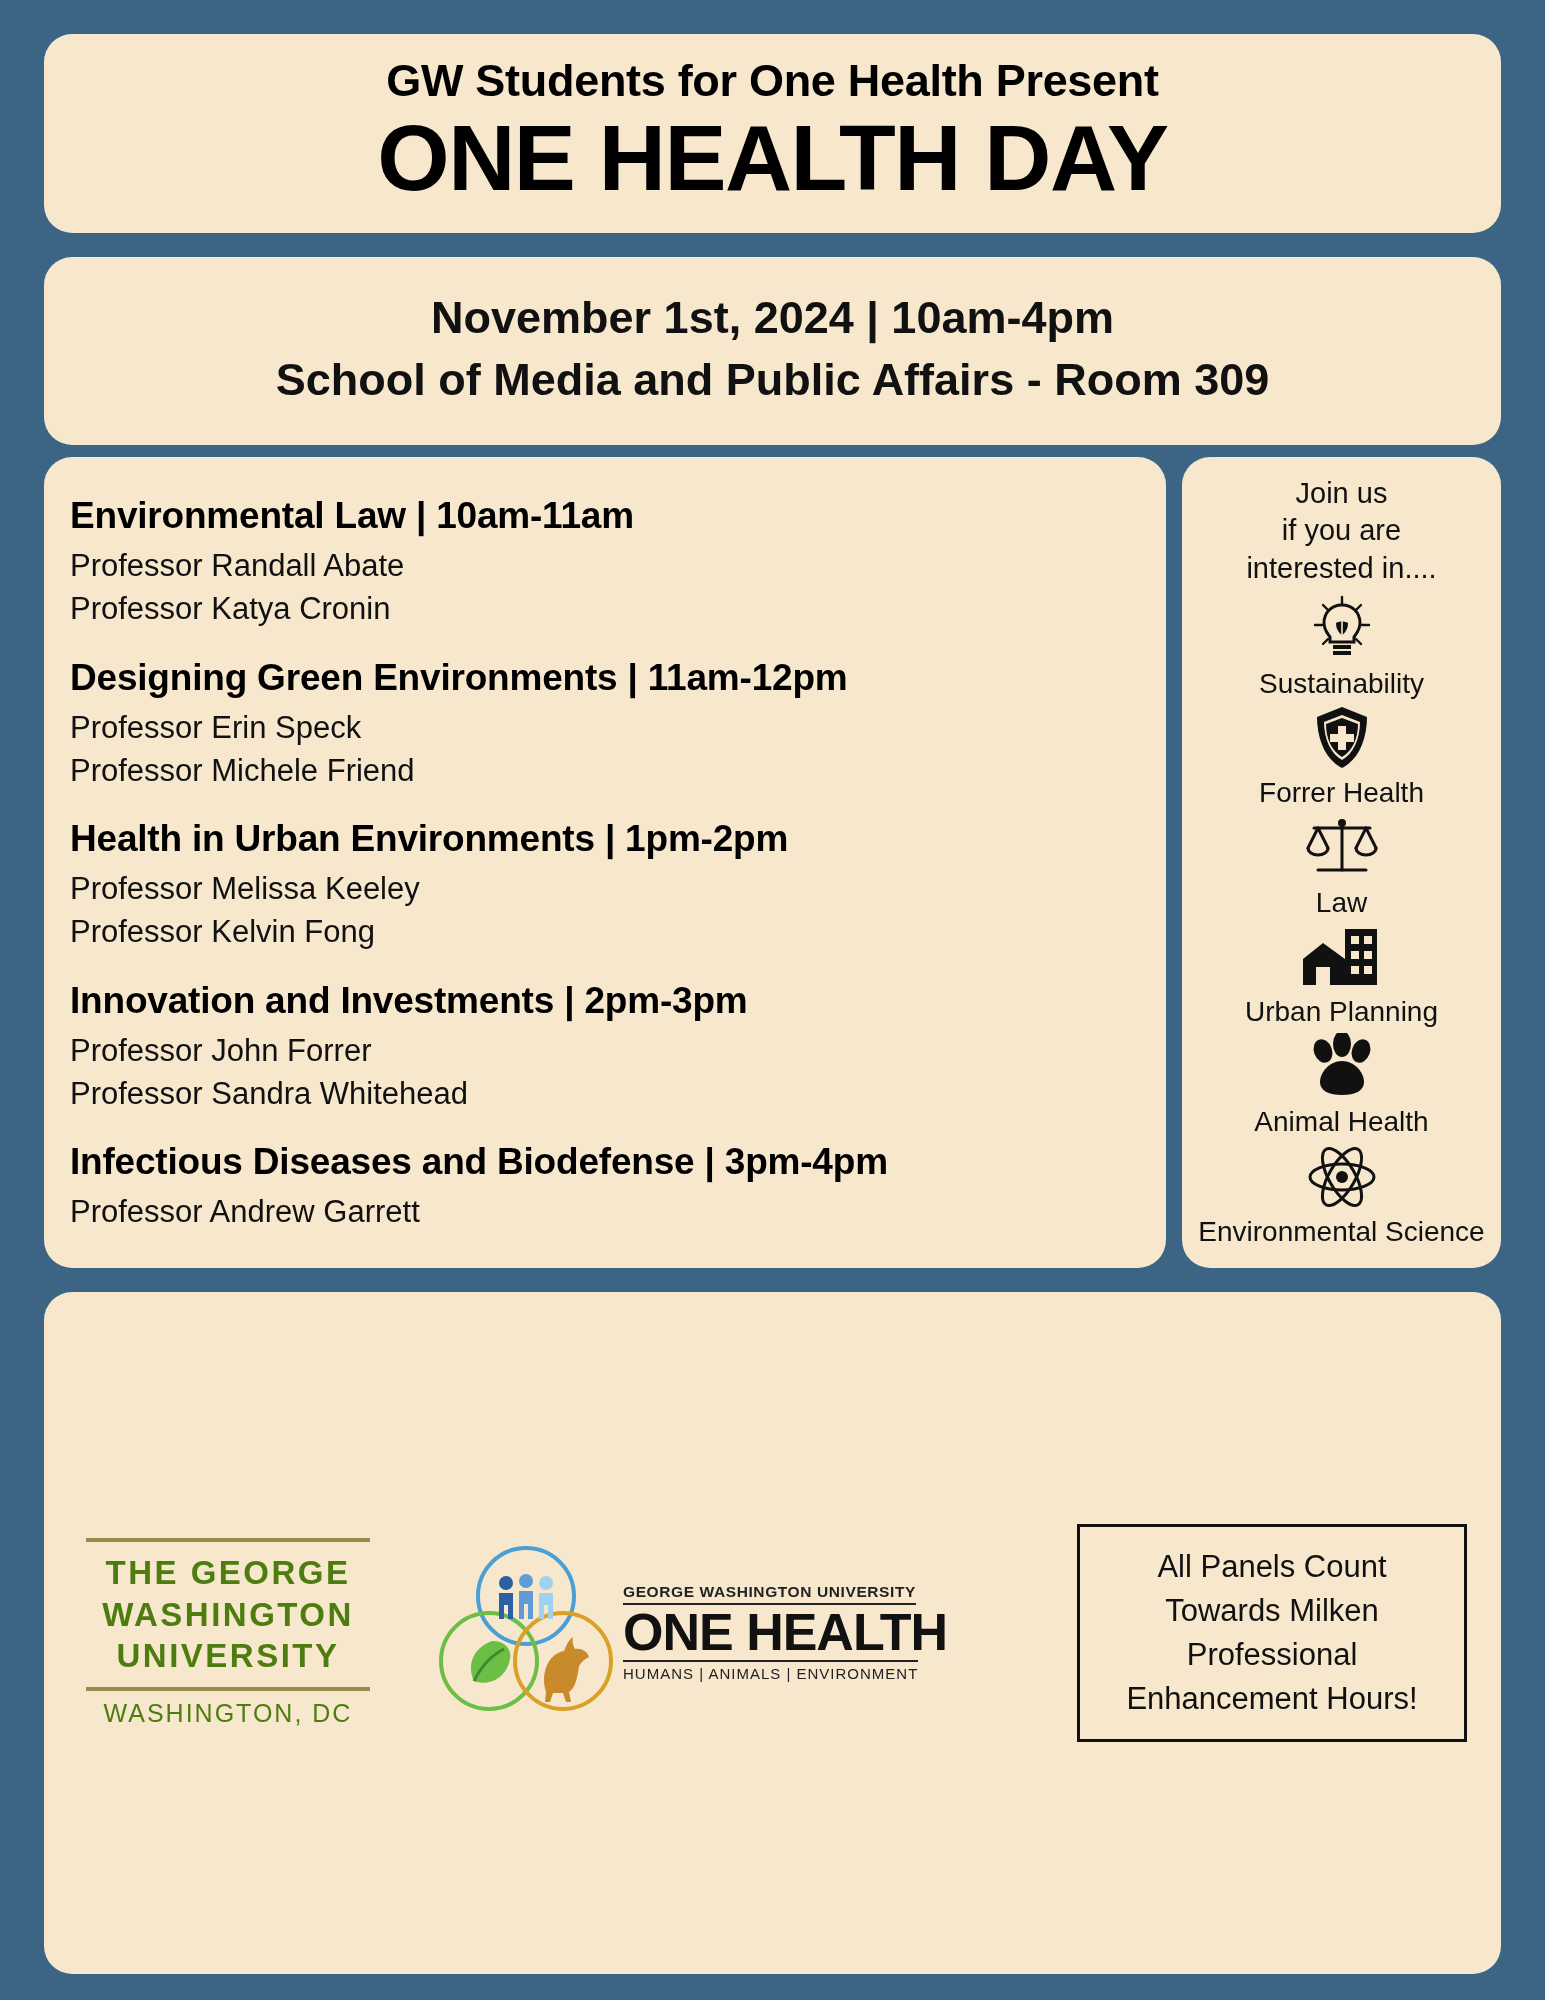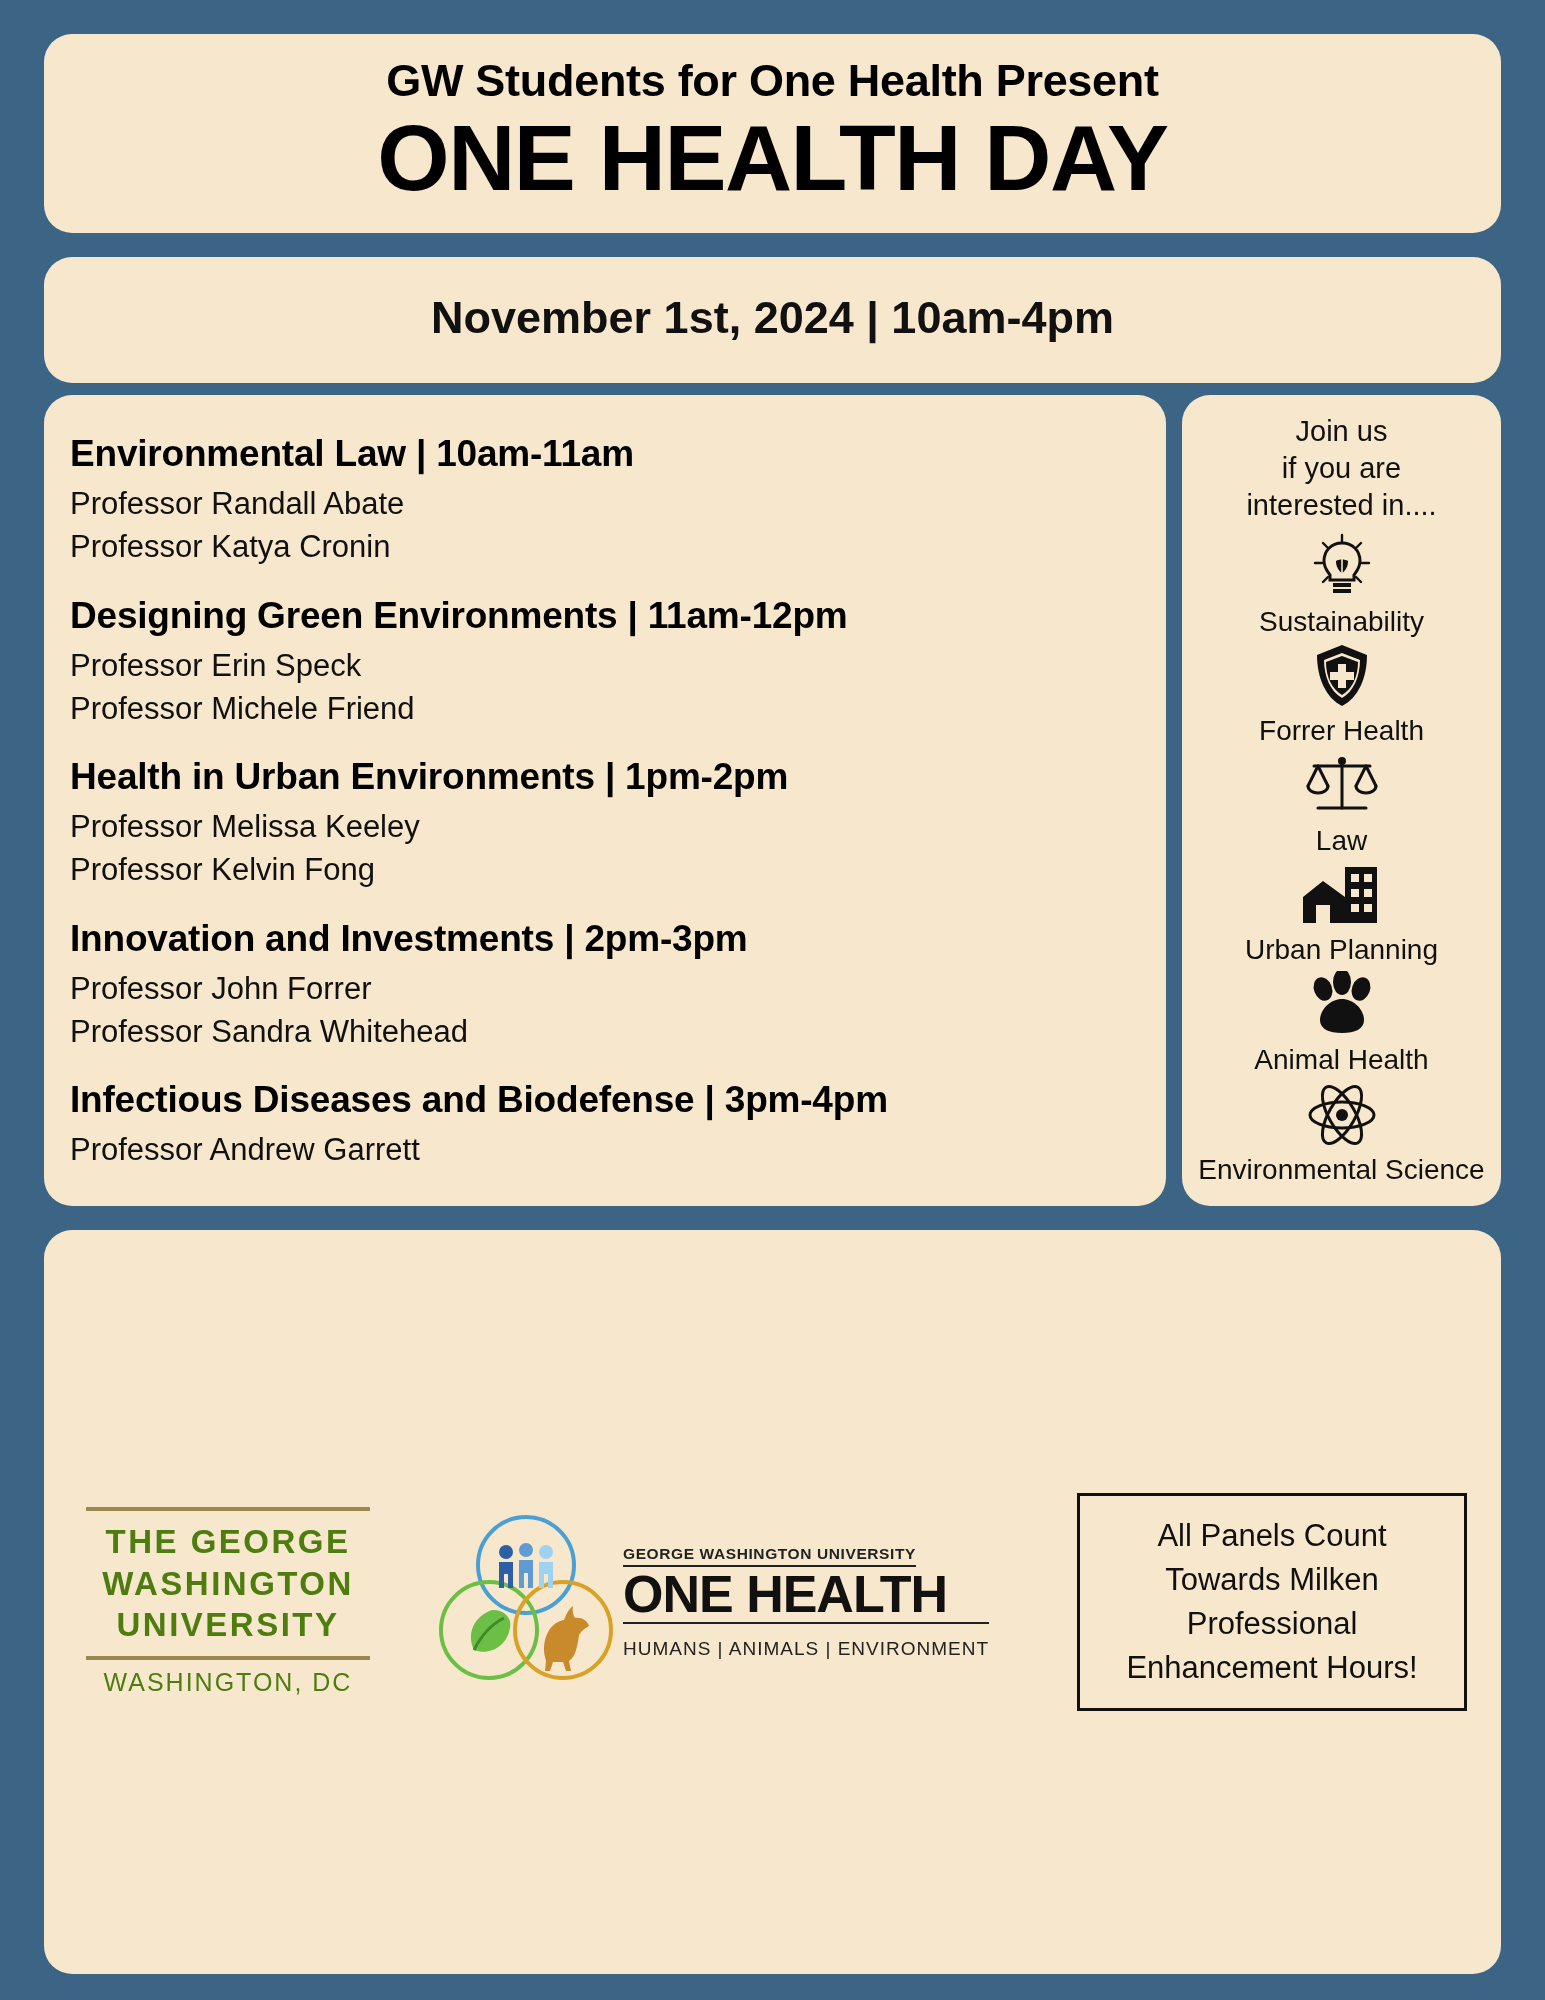--- a/index.html
+++ b/index.html
@@ -166,25 +166,25 @@
   }
   .oh-title {
     font-size: 52px;
     font-weight: bold;
     letter-spacing: -1px;
     color: #111;
     line-height: 1;
     margin: 1px 0 2px 0;
   }
   .oh-sub {
-    font-size: 19px;
+    font-size: 15px;
     letter-spacing: 1px;
     color: #222;
     border-top: 2px solid #222;
-    padding-top: 14px;
+    padding-top: 3px;
     display: inline-block;
   }
   .oh-rule-top {
     border-bottom: 2px solid #222;
     display: inline-block;
     padding-bottom: 2px;
   }
   .milken {
     margin-left: auto;
     border: 3px solid #111;
@@ -205,20 +205,21 @@
 
 <div class="poster">
 
   <div class="card header">
     <div class="header-pre">GW Students for One Health Present</div>
     <div class="header-main">ONE HEALTH DAY</div>
   </div>
 
   <div class="card whenwhere">
     <div>November 1st, 2024  |  10am-4pm</div>
+    <div>School of Media and Public Affairs - Room 309</div>
   </div>
 
   <div class="middle">
 
     <div class="card schedule">
 
       <div class="session">
         <div class="session-title">Environmental Law | 10am-11am</div>
         <div class="speaker">Professor Randall Abate</div>
         <div class="speaker">Professor Katya Cronin</div>

